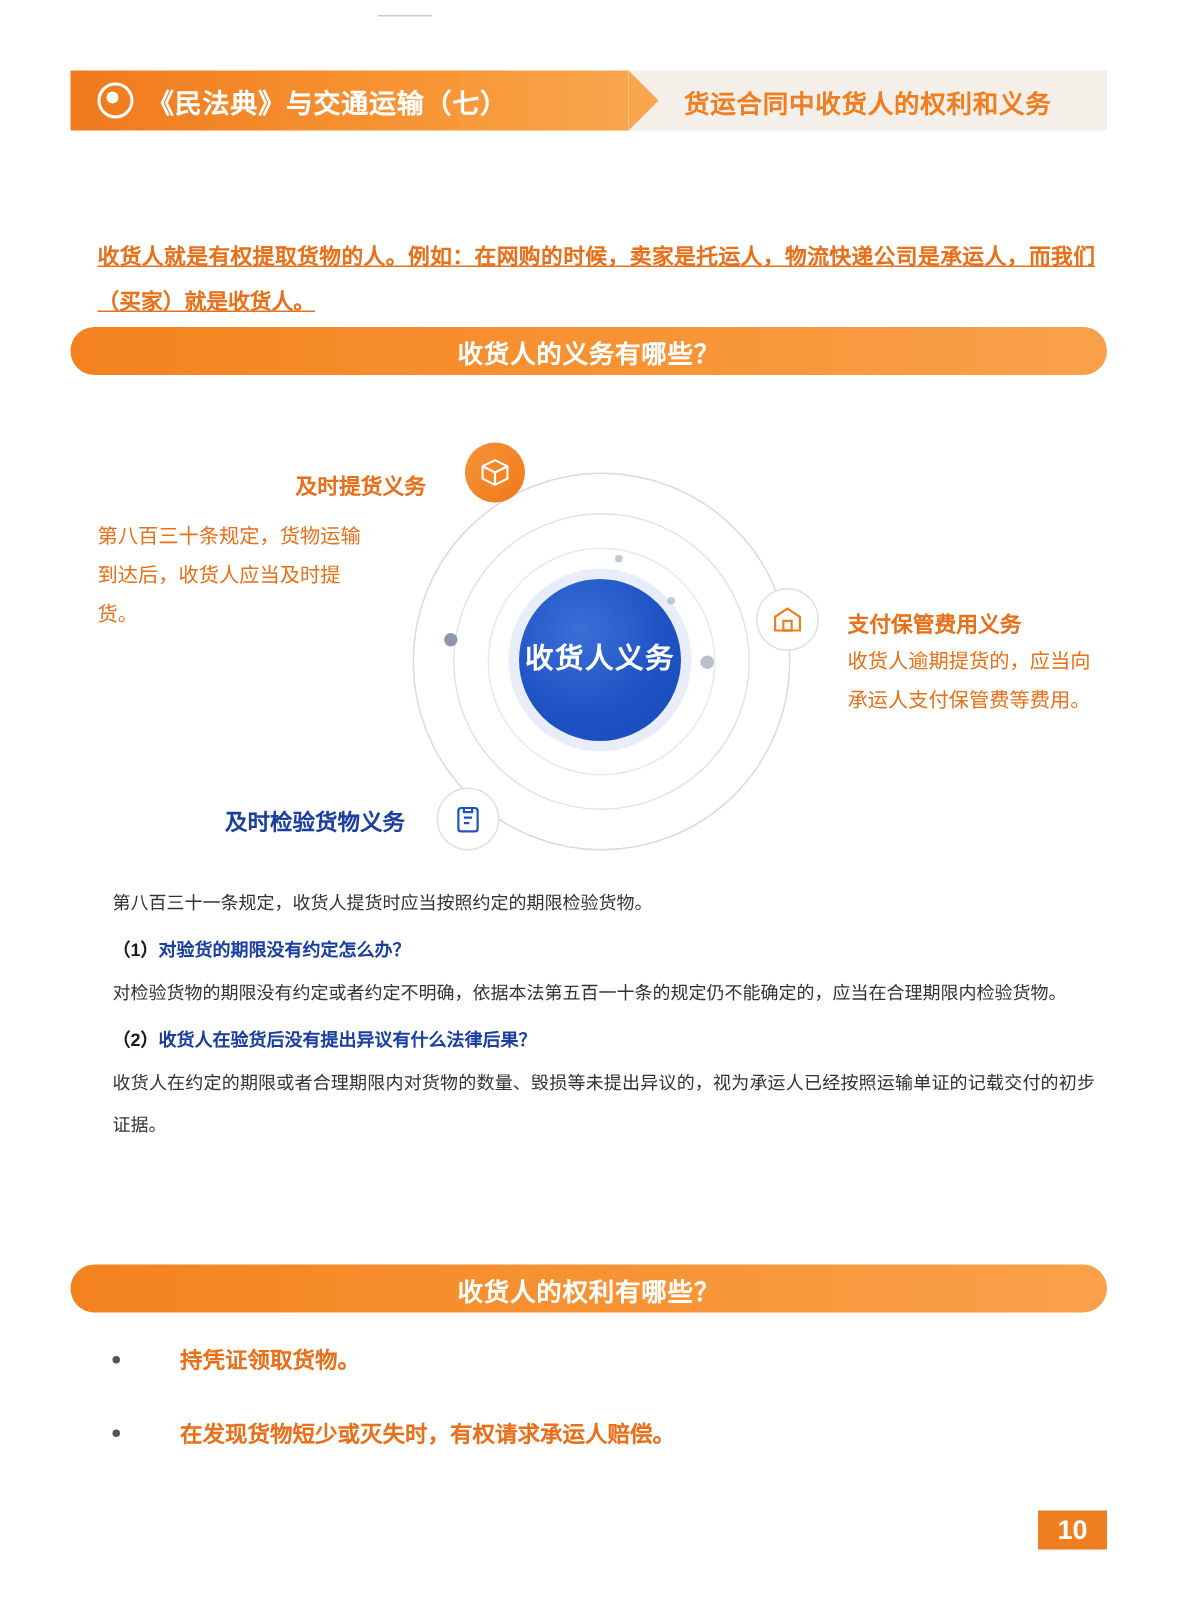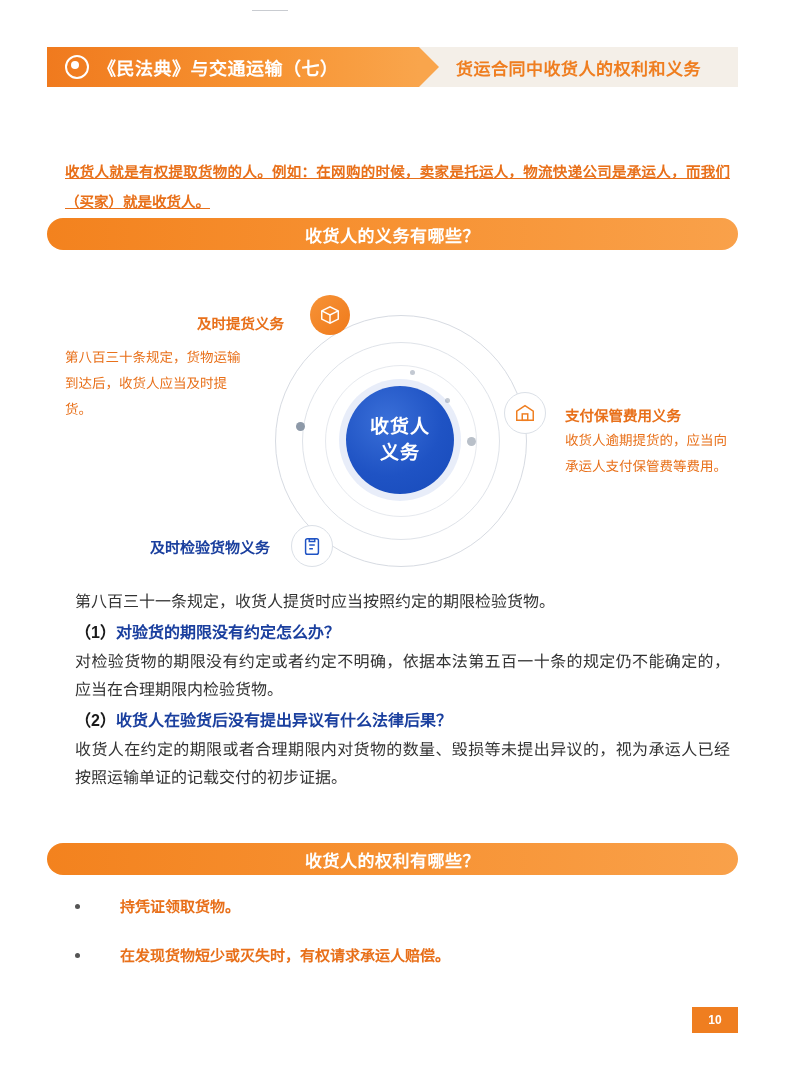--- a/index.html
+++ b/index.html
@@ -159,21 +159,20 @@
     border-radius: 50%;
   }
   .core {
     position: absolute;
     left: 91px; top: 86px;
     width: 108px; height: 108px;
     border-radius: 50%;
     background: radial-gradient(circle at 38% 32%, #3a6fd8 0%, #1f53c4 55%, #174aba 100%);
     box-shadow: 0 0 0 7px rgba(31,83,196,0.10);
     display: flex;
-    flex-direction: column;
     align-items: center;
     justify-content: center;
     color: #fff;
     font-size: 19px;
     font-weight: bold;
     line-height: 26px;
     letter-spacing: 1px;
   }
   .node {
     position: absolute;
@@ -224,21 +223,21 @@
   #lbl-storage-title{ left: 565px; top: 404px; color: #e8701a; }
   #lbl-storage-body { left: 565px; top: 428px; width: 165px; color: #e8701a; }
   #lbl-inspect-title{ left: 150px; top: 536px; color: #1a3f9e; font-size: 15px; }
 
   
   .text-block {
     position: absolute;
     left: 75px;
     top: 588px;
     width: 655px;
-    font-size: 16px;
+    font-size: 12px;
     line-height: 28px;
     color: #333;
   }
   .text-block p { margin: 0 0 1px 0; text-align: justify; }
   .q-line { font-weight: bold; margin-top: 3px !important; }
   .q-num { color: #1a1a1a; }
   .q-em  { color: #1a3f9e; }
 
   
   .rights {
@@ -266,21 +265,21 @@
 
   
   .pagenum {
     position: absolute;
     right: 47px;
     bottom: 47px;
     width: 46px;
     height: 26px;
     background: #ef7e20;
     color: #fff;
-    font-size: 12px;
+    font-size: 18px;
     font-weight: bold;
     display: flex;
     align-items: center;
     justify-content: center;
   }
 
   
   .top-mark {
     position: absolute;
     left: 252px;

